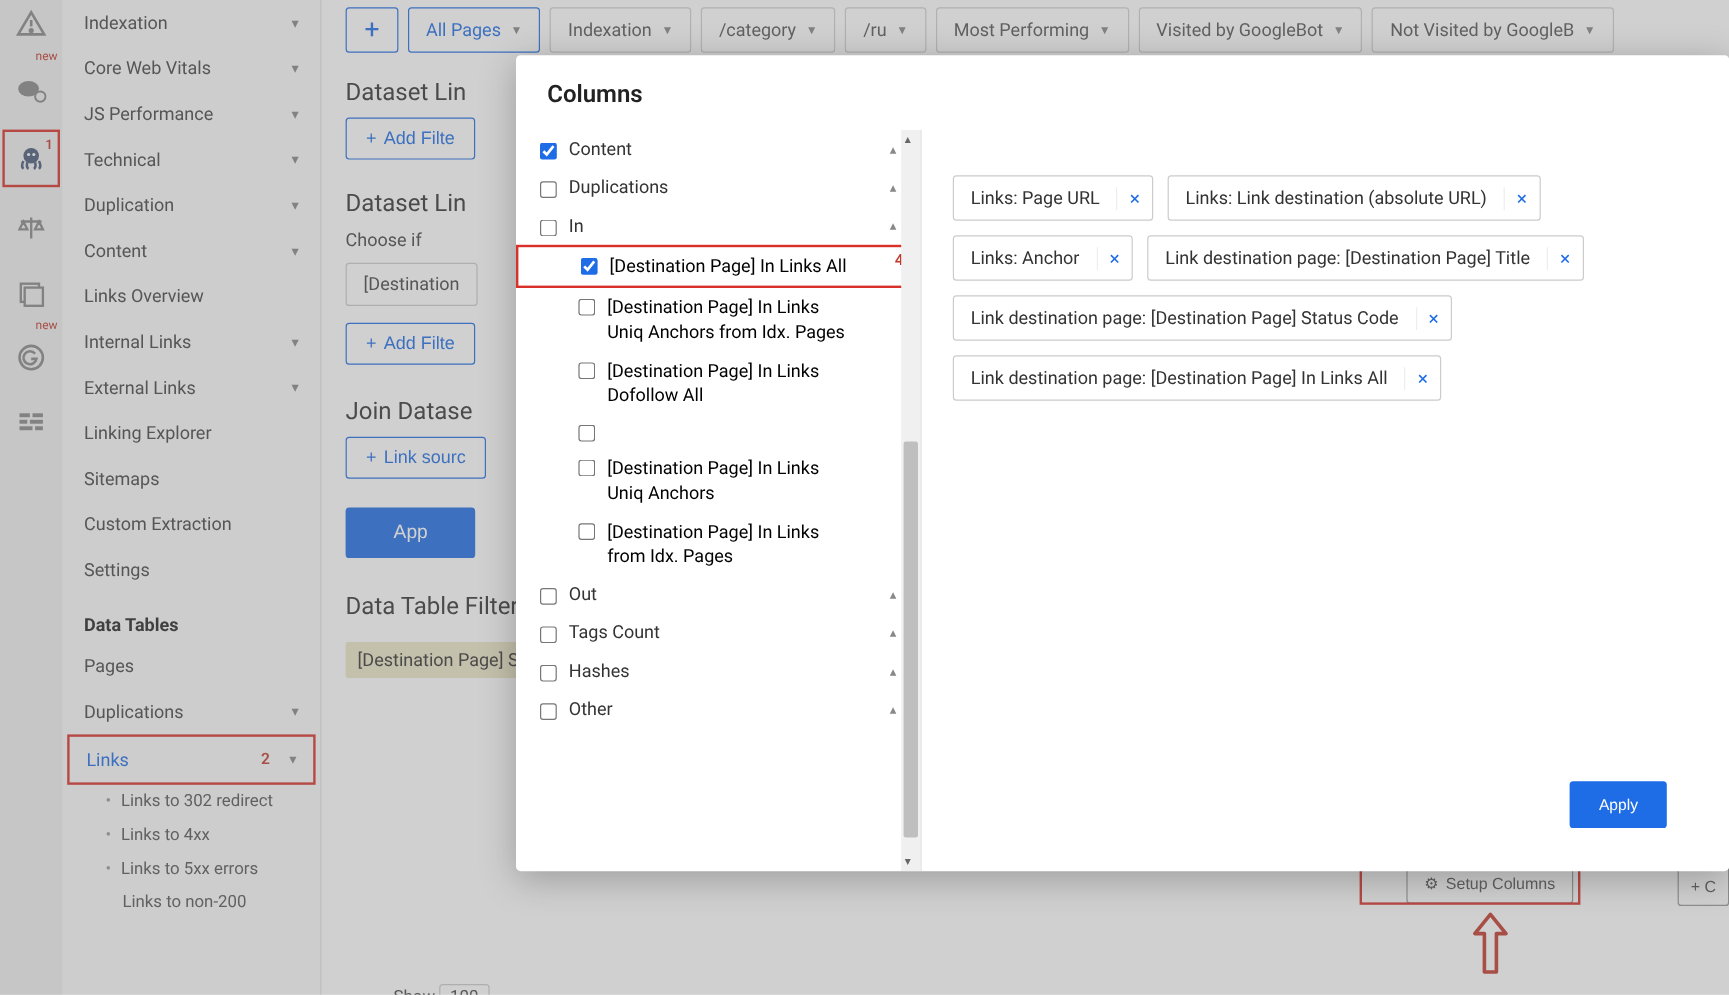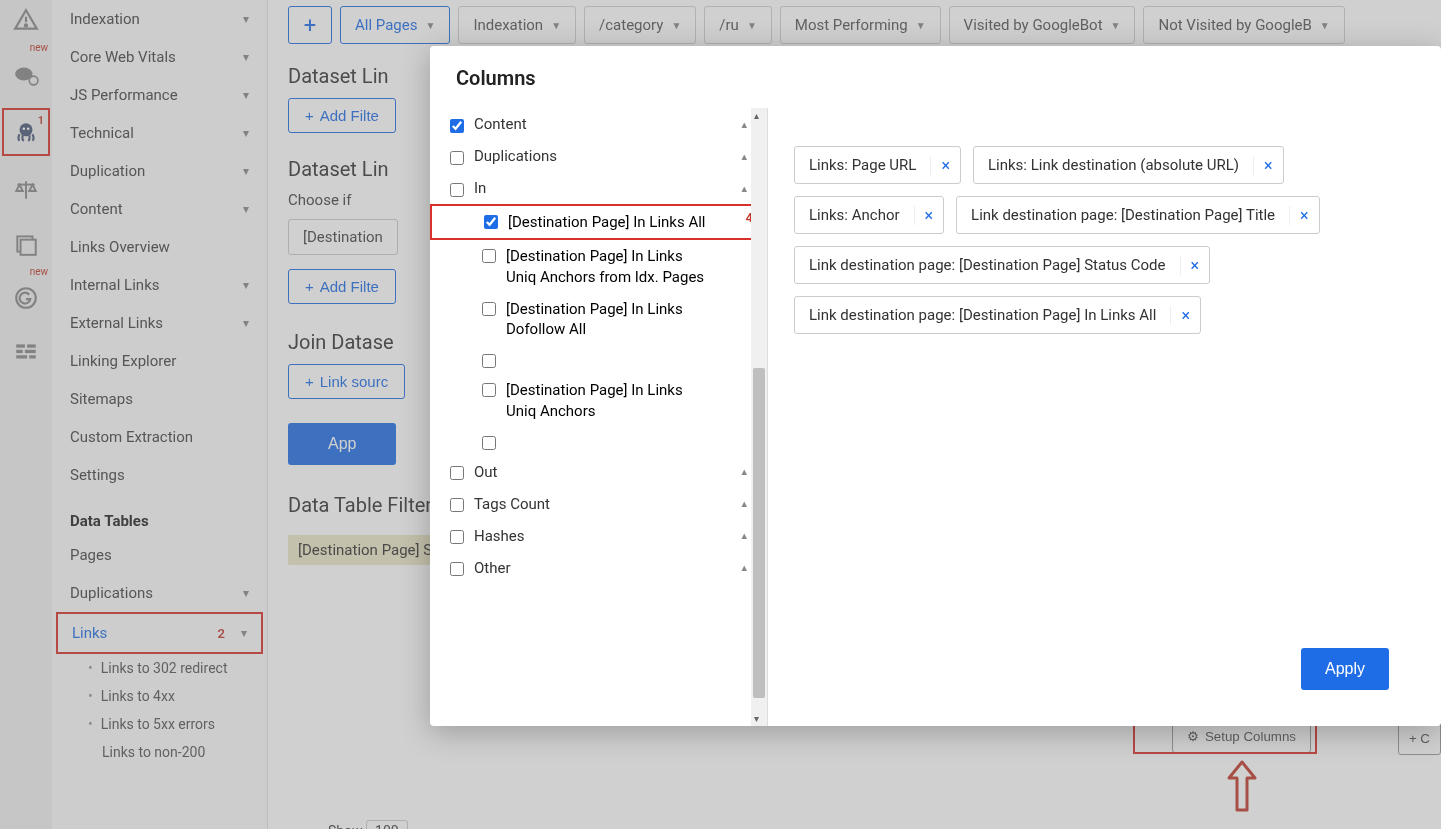--- a/index.html
+++ b/index.html
@@ -80,21 +80,21 @@
   .sub-opt.boxed .num { position:absolute; right:6px; top:4px; color:#c0392b; font-weight:600; font-size:13px;}
   input[type=checkbox]{ width:14px; height:14px; margin-top:3px; accent-color:#1e6de6;}
   
   
   .col-right { flex:1; padding:20px 26px; display:flex; flex-direction:column;}
   .chips-wrap { display:flex; flex-wrap:wrap; gap:12px; align-content:flex-start;margin-top:18px;}
   .chip { border:1px solid #ccc; border-radius:3px; display:flex; align-items:center; background:#fff;}
   .chip-label { padding:9px 14px; color:#333; font-size:15px;}
   .chip-x { padding:0 10px; color:#1e6de6; font-size:16px; cursor:pointer; border-left:1px solid #eee;}
   .modal-footer { display:flex; justify-content:flex-end; padding:0 26px 16px;}
-  .apply-btn { background:#1e6de6; color:#fff; border:none; padding:12px 24px; font-size:16px; border-radius:3px;}
+  .apply-btn { background:#1e6de6; color:#fff; border:none; padding:12px 24px; font-size:13px; border-radius:3px;}
   
 </style>
 </head>
 <body>
 
 <div class="icon-rail">
   <div class="rail-item">
     <svg viewBox="0 0 24 24" fill="none" stroke="currentColor" stroke-width="2">
         <path d="M12 3 L22 20 H2 Z"></path>
         <line x1="12" y1="9" x2="12" y2="14"></line>
@@ -351,20 +351,21 @@
           </div>
           <div class="sub-opt">
             <input type="checkbox" style="">
           </div>
           <div class="sub-opt">
             <input type="checkbox" style="">
             <label>[Destination Page] In Links Uniq Anchors</label>
           </div>
           <div class="sub-opt">
             <input type="checkbox" style="">
+            <label>[Destination Page] In Links from Idx. Pages</label>
           </div>
           <div class="grp-row">
             <input type="checkbox" style="">
             <label>Out</label>
             <span class="chev-up">▴</span>
           </div>
           <div class="grp-row">
             <input type="checkbox" style="">
             <label>Tags Count</label>
             <span class="chev-up">▴</span>

